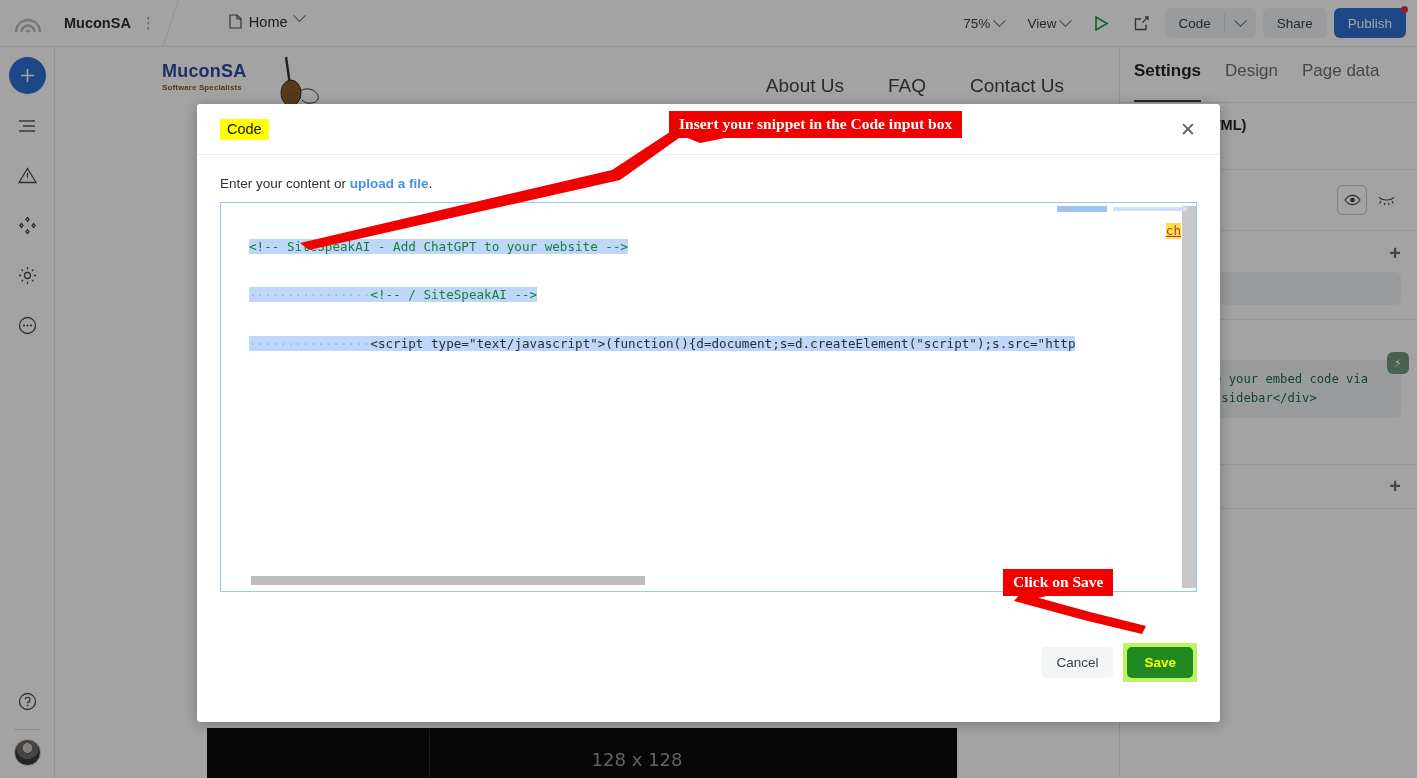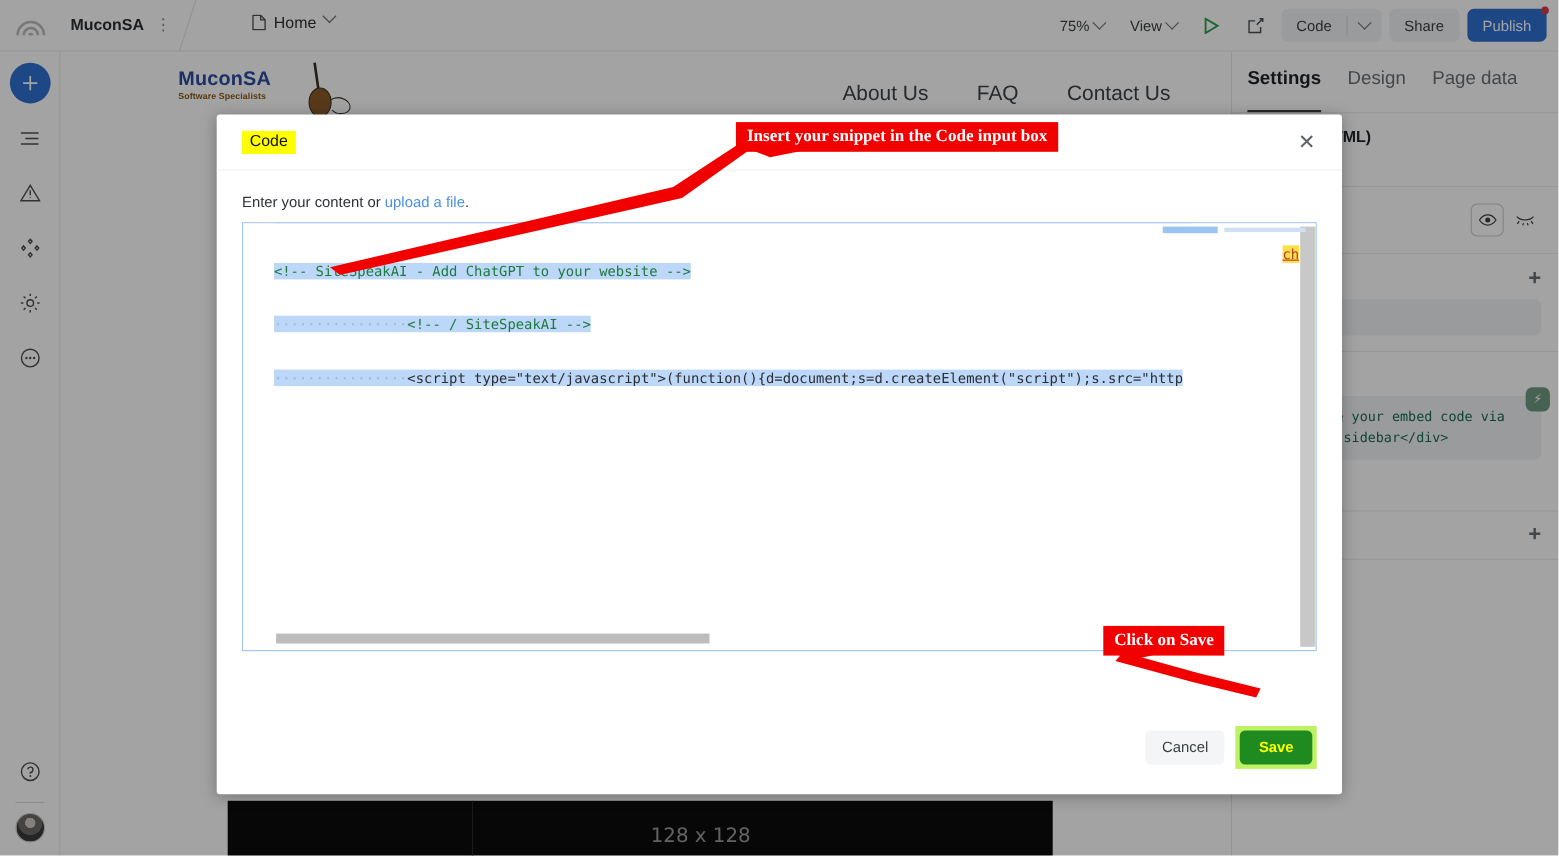--- a/index.html
+++ b/index.html
@@ -121,21 +121,21 @@
   .modal {
     position:absolute; left:197px; top:104px; width:1023px; height:618px;
     background:#fff; border-radius:3px; box-shadow:0 2px 14px rgba(0,0,0,.28);
   }
   .modal-head { height:51px; display:flex; align-items:center; padding:0 18px 0 23px;
      border-bottom:1px solid #eceff1;}
   .modal-title { background:#ffff00; color:#111; font-size:14.5px; padding:2px 7px 3px 7px; font-weight:400;}
   .modal-close { margin-left:auto; font-size:19px; color:#5f6368; cursor:pointer; padding:4px 6px; line-height:1;}
   .modal-body { padding:21px 23px 0 23px; }
   .hint { font-size:13.5px; color:#2c3135; }
-  .hint a { color:#4a90e2; text-decoration:none; cursor:pointer;}
+  .hint a { color:#4a90e2; text-decoration:none; cursor:pointer;font-weight:bold;}
 
   
   .editor {
     position:relative; margin-top:11px; width:977px; height:390px;
     border:1.5px solid #9dc4f0; background:#fff; overflow:hidden;
     font-family:"DejaVu Sans Mono", monospace; font-size:12.6px; line-height:16.3px;
   }
   .ed-gutter { position:absolute; left:0; top:0; width:28px; height:100%; background:#fff; z-index:3;}
   .ed-lines { position:absolute; left:28px; top:3px; white-space:pre; }
   .ed-line { height:16.3px; }
@@ -149,21 +149,21 @@
     position:absolute; left:862px; top:0; width:113px; height:388px; background:#fff; z-index:4;
   }
   .ed-vscroll {
     position:absolute; right:0px; top:3px; width:14px; height:382px; background:#c8c8c8; z-index:5;
   }
   .ed-topbar1 { position:absolute; left:836px; top:3px; width:50px; height:6px; background:#9dc4f0; z-index:6;}
   .ed-topbar2 { position:absolute; left:892px; top:4px; width:74px; height:4px; background:#cfe0f6; z-index:6;}
   .ed-tail { position:absolute; right:15px; top:20px; z-index:6; font-family:"DejaVu Sans Mono",monospace;
      font-size:12.6px; color:#b33a2e; text-decoration:underline; background:#fde047;}
 
-  .modal-foot { position:absolute; right:23px; bottom:23px; display:flex; align-items:center; gap:10px;}
+  .modal-foot { position:absolute; right:23px; bottom:40px; display:flex; align-items:center; gap:10px;}
   .btn-cancel { background:#f4f5f6; color:#3c4043; font-size:13.5px; border-radius:5px;
      padding:8px 15px; cursor:pointer;}
   .btn-save-wrap { background:#bef264; padding:4px; display:inline-flex; }
   .btn-save { background:#1f8a1f; color:#ffff00; font-size:13.5px; font-weight:700; border-radius:5px;
      padding:8px 17px; cursor:pointer;}
 
   
   .ann { position:absolute; z-index:50; }
   .ann-banner {
     background:#f20000; color:#fff; font-family:"Liberation Serif", serif;

